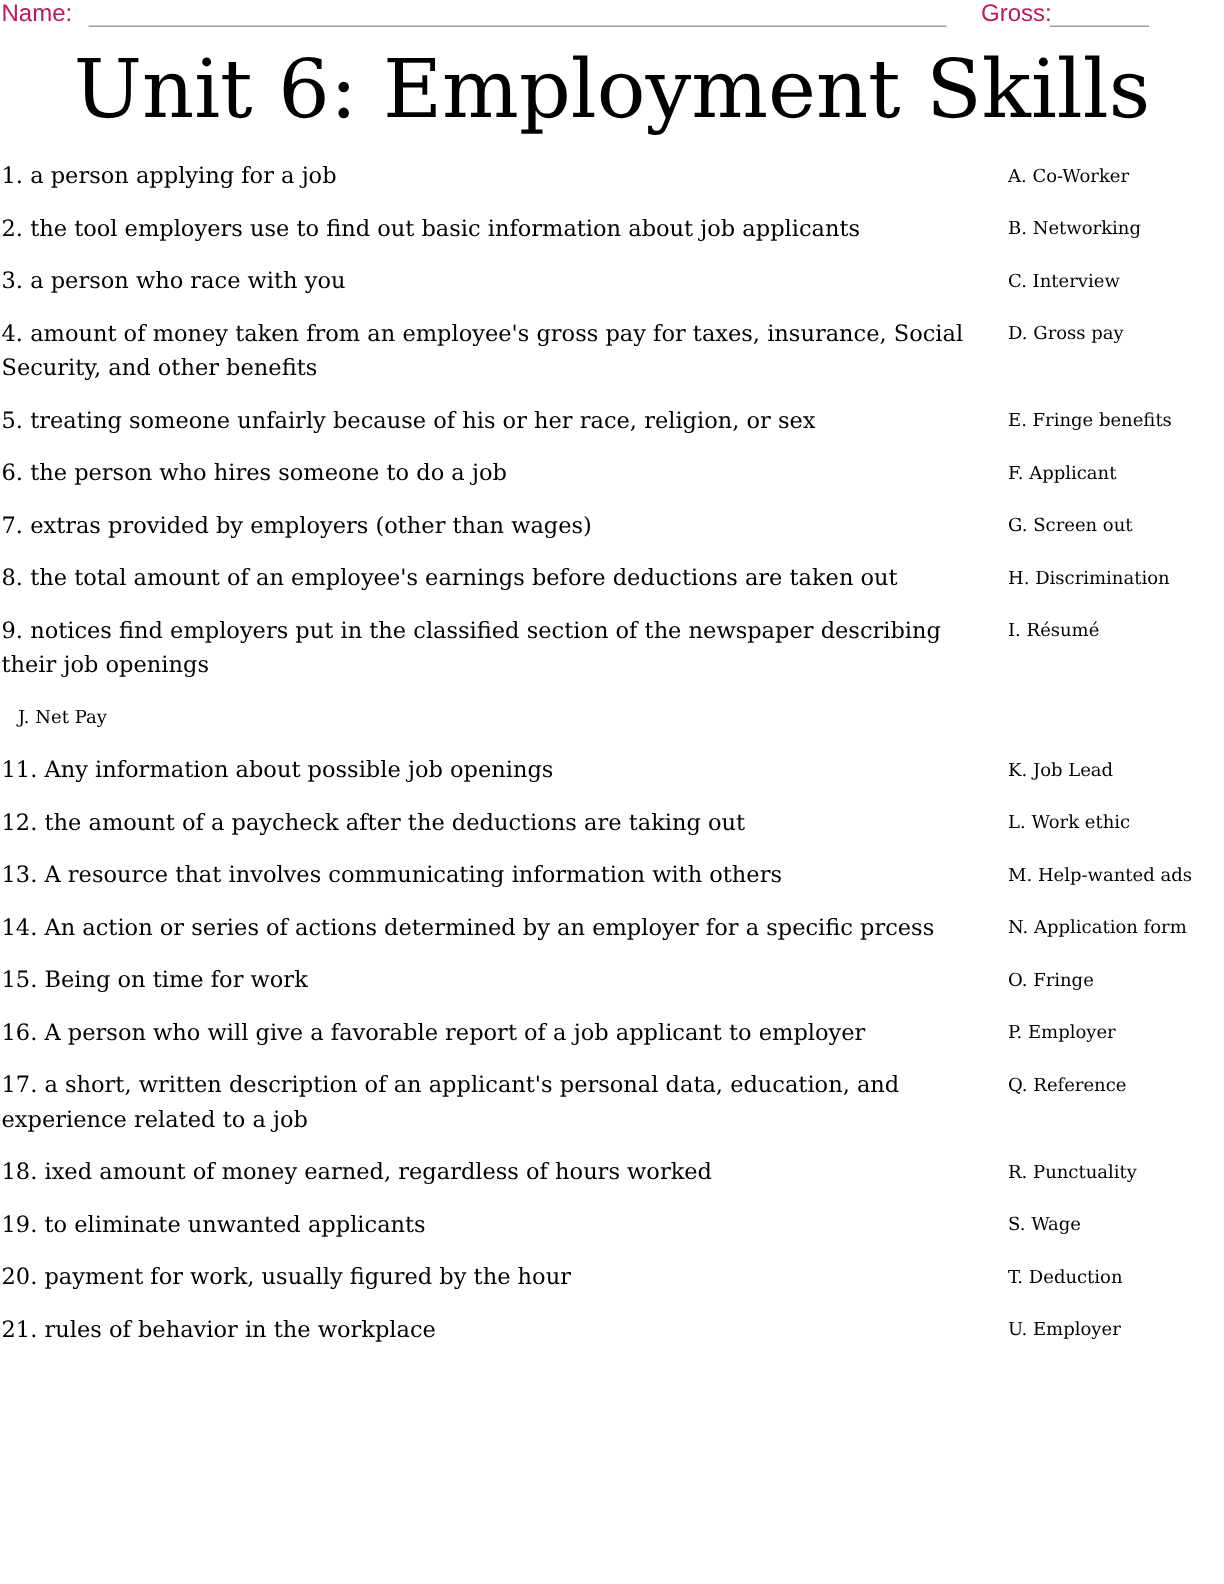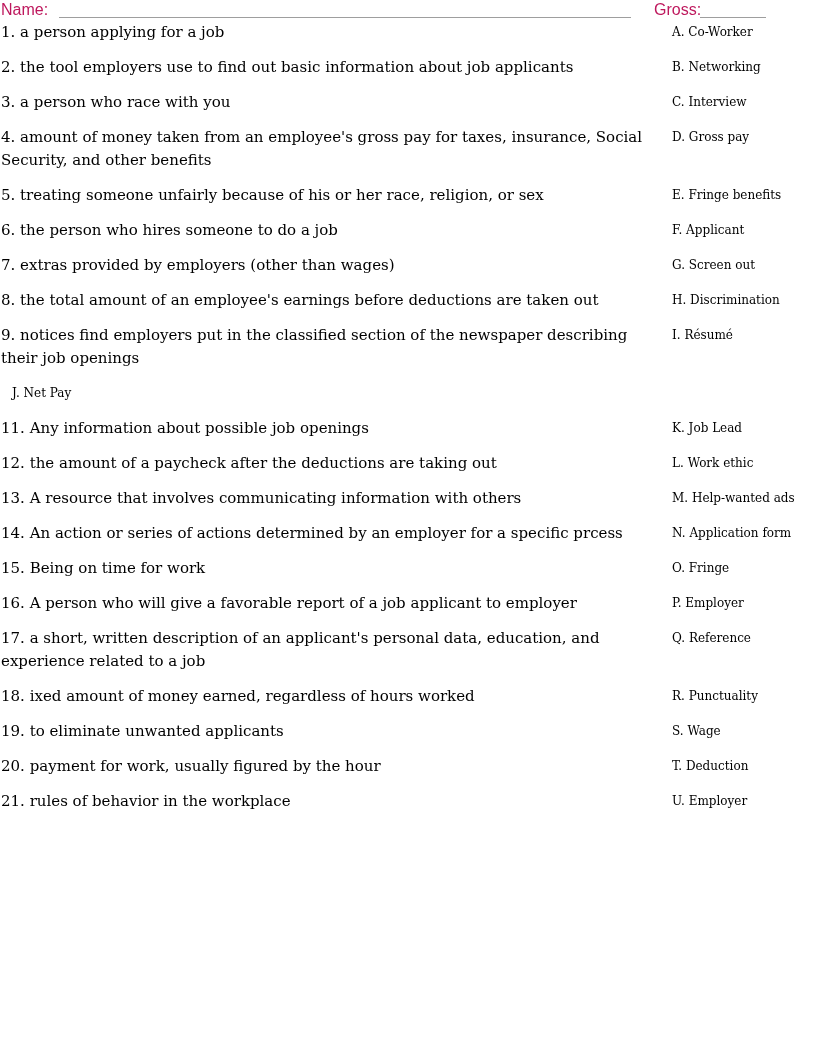--- a/index.html
+++ b/index.html
@@ -29,21 +29,21 @@
   .title {
     margin-top: 8px;
     text-align: center;
     font-size: 54px;
     line-height: 1.15;
     font-weight: normal;
     font-family: "DejaVu Serif", serif;
     white-space: nowrap;
   }
   
-  .list { margin-top: 0; }
+  .list { margin-top: 15px; }
   .row {
     display: flex;
     align-items: flex-start;
     margin-bottom: 12px;
   }
   .q {
     flex: 0 0 660px;
     font-size: 15px;
     line-height: 23px;
     padding-left: 1px;
@@ -61,20 +61,21 @@
 
 <div class="page">
 
   <div class="header">
     <span class="hdr-name-label">Name:</span>
     <div class="hdr-name-line"></div>
     <span class="hdr-date-label">Gross:</span>
     <div class="hdr-date-line"></div>
   </div>
 
+  <div class="title">Unit 6: Employment Skills</div>
 
   <div class="list">
 
     <div class="row">
       <div class="q"><span>1.</span> <span>a person applying for a job</span></div>
       <div class="a"><span>A.</span> <span>Co-Worker</span></div>
     </div>
 
     <div class="row">
       <div class="q"><span>2.</span> <span>the tool employers use to find out basic information about job applicants</span></div>

